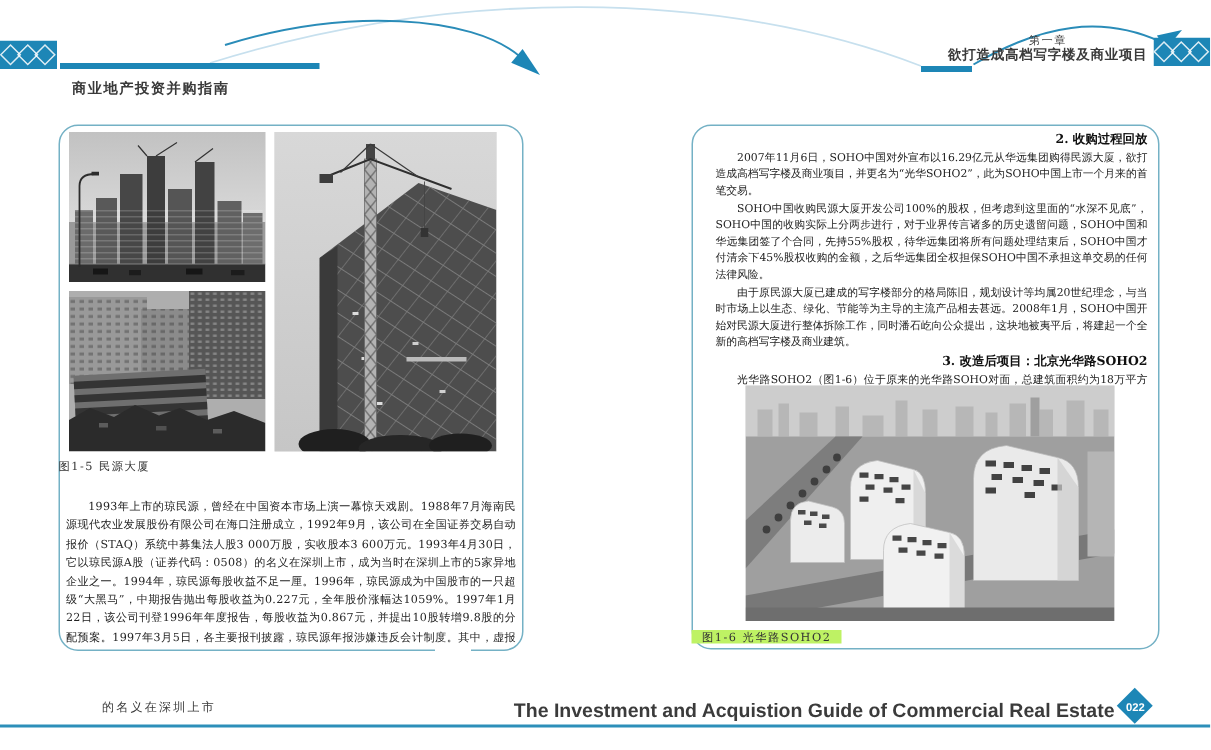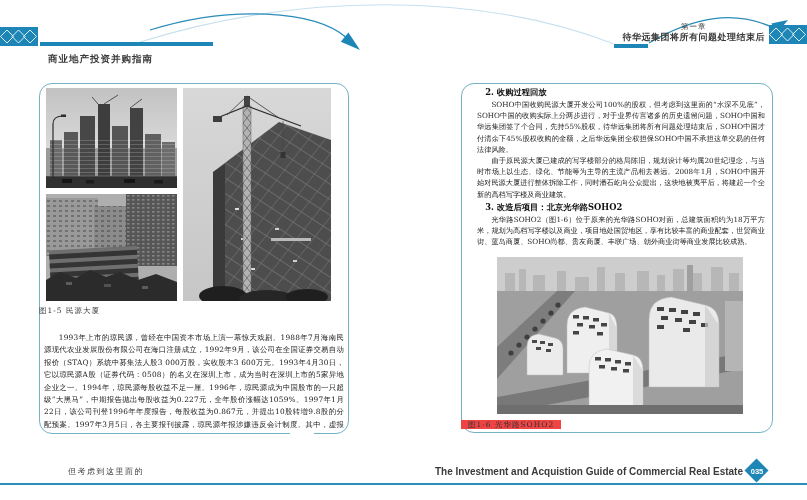--- a/index.html
+++ b/index.html
@@ -34,56 +34,56 @@
   .photo { position:absolute; background:#ccc; overflow:hidden; z-index:1; }
   .photo-skyline    { left:46px;  top:88px;  width:131px; height:100px; }
   .photo-demolition { left:46px;  top:194px; width:131px; height:107px; }
   .photo-crane      { left:183px; top:88px;  width:148px; height:213px; }
   .fig-caption {
     position:absolute; text-align:left; font-size:7.5px; color:#333;
     letter-spacing:1px; z-index:3; white-space:nowrap;
   }
   .fig-caption.left-pg { left:39px; top:306px; width:308px; }
   .fig-caption.right-pg { left:461px; top:420px; width:310px; }
-  .fig-caption.right-pg span { background:#ef4444; padding:0 7px; }
+  .fig-caption.right-pg span { background:#bef264; padding:0 7px; }
   .story {
     position:absolute; left:44px; top:332px; width:300px; height:100px; overflow:hidden;
     font-size:7.4px; line-height:12.4px; text-align:justify; text-indent:2em;
     color:#222; letter-spacing:0.2px; z-index:1;
   }
 
   
   .right-col {
     position:absolute; left:477px; top:85px; width:288px; height:172px; overflow:hidden;
     font-size:7.2px; line-height:11.2px; text-align:justify; color:#222; z-index:1;
   }
   .right-col h3 {
     margin:2px 0 2px; font-size:8.3px; line-height:10px; color:#101010;
-    font-weight:bold; text-indent:1em; text-align:left;
+    font-weight:bold; text-indent:1em; text-align:right;
   }
   .right-col p { margin:0; text-indent:2em; }
   .photo-render { left:497px; top:257px; width:246px; height:157px; }
 
   
   .footer-rule { position:absolute; left:0; top:483px; width:807px; height:2px; background:#2d8fb9; }
   .pgnum { position:absolute; width:24px; height:24px; top:459px; z-index:2; }
   .pgnum .dia { position:absolute; left:3px; top:3px; width:17px; height:17px; transform:rotate(45deg); background:#1d86b6; }
   .pgnum .num {
     position:absolute; left:0; top:0; width:24px; height:24px; display:flex; align-items:center; justify-content:center;
     color:#fff; font-size:7.5px; font-weight:bold; font-family:"Liberation Sans", sans-serif;
   }
   .pgnum.left-pg { left:37px;margin-top:46px; }
   .pgnum.right-pg { left:745px; }
   .tagline {
     position:absolute; left:68px; top:466px; font-size:8px; color:#3c3c3c;
     letter-spacing:1.5px; white-space:nowrap;
   }
   .eng-title {
     position:absolute; right:64px; top:466px; font-family:"Liberation Sans", sans-serif;
-    font-size:10px; font-weight:bold; color:#3b3b3b; white-space:nowrap;
+    font-size:13px; font-weight:bold; color:#3b3b3b; white-space:nowrap;
   }
 </style>
 </head>
 <body>
 
 <div class="spread">
 
   <svg class="header-swoosh" viewBox="0 0 807 62">
     <path d="M140,42 C300,-8 480,-8 614,44" fill="none" stroke="#c7e0ee" stroke-width="1.2"></path>
     <path d="M150,30 C230,5 315,10 347,38" fill="none" stroke="#2a8cb8" stroke-width="1.3"></path>
@@ -106,21 +106,21 @@
   <div class="corner-block right">
     <svg width="38" height="19" viewBox="0 0 38 19">
       <rect x="0" y="0" width="38" height="19" fill="#1d86b6"></rect>
       <path d="M7,3 L13.5,9.5 L7,16 L0.5,9.5 Z" fill="none" stroke="rgba(255,255,255,0.85)" stroke-width="1"></path>
       <path d="M18.5,3 L25,9.5 L18.5,16 L12,9.5 Z" fill="none" stroke="rgba(255,255,255,0.85)" stroke-width="1"></path>
       <path d="M30,3 L36.5,9.5 L30,16 L23.5,9.5 Z" fill="none" stroke="rgba(255,255,255,0.85)" stroke-width="1"></path>
     </svg>
   </div>
   <div class="chapter-head">
     <div class="chapter-no">第一章</div>
-    <div class="chapter-title">待华远集团将所有问题处理结束后</div>
+    <div class="chapter-title">欲打造成高档写字楼及商业项目</div>
   </div>
   <div class="title-bar-right"></div>
 
   <div class="page-box left"></div>
   <div class="border-gap" style="left:290px; top:429px; width:24px; height:5px;"></div>
 
   <div class="photo photo-skyline">
     <svg width="131" height="100" viewBox="0 0 131 100" preserveAspectRatio="none">
       <defs>
         <linearGradient id="sky1" x1="0" y1="0" x2="0" y2="1">
@@ -234,20 +234,21 @@
   </div>
 
   <div class="fig-caption left-pg">图1-5 民源大厦</div>
 
   <div class="story">1993年上市的琼民源，曾经在中国资本市场上演一幕惊天戏剧。1988年7月海南民源现代农业发展股份有限公司在海口注册成立，1992年9月，该公司在全国证券交易自动报价（STAQ）系统中募集法人股3 000万股，实收股本3 600万元。1993年4月30日，它以琼民源A股（证券代码：0508）的名义在深圳上市，成为当时在深圳上市的5家异地企业之一。1994年，琼民源每股收益不足一厘。1996年，琼民源成为中国股市的一只超级“大黑马”，中期报告抛出每股收益为0.227元，全年股价涨幅达1059%。1997年1月22日，该公司刊登1996年年度报告，每股收益为0.867元，并提出10股转增9.8股的分配预案。1997年3月5日，各主要报刊披露，琼民源年报涉嫌违反会计制度。其中，虚报利润的主要来源即是公司开发的民源大厦。这个“最大骗局”最终东窗事发。从此，民源大厦在北京房地产市场一直沉寂。2007年，民源大厦被华远集团收购。</div>
 
   <div class="page-box right"></div>
 
   <div class="right-col">
     <h3>2. 收购过程回放</h3>
+    <p>2007年11月6日，SOHO中国对外宣布以16.29亿元从华远集团购得民源大厦，欲打造成高档写字楼及商业项目，并更名为“光华SOHO2”，此为SOHO中国上市一个月来的首笔交易。</p>
     <p>SOHO中国收购民源大厦开发公司100%的股权，但考虑到这里面的“水深不见底”，SOHO中国的收购实际上分两步进行，对于业界传言诸多的历史遗留问题，SOHO中国和华远集团签了个合同，先持55%股权，待华远集团将所有问题处理结束后，SOHO中国才付清余下45%股权收购的金额，之后华远集团全权担保SOHO中国不承担这单交易的任何法律风险。</p>
     <p>由于原民源大厦已建成的写字楼部分的格局陈旧，规划设计等均属20世纪理念，与当时市场上以生态、绿化、节能等为主导的主流产品相去甚远。2008年1月，SOHO中国开始对民源大厦进行整体拆除工作，同时潘石屹向公众提出，这块地被夷平后，将建起一个全新的高档写字楼及商业建筑。</p>
     <h3>3. 改造后项目：北京光华路SOHO2</h3>
     <p>光华路SOHO2（图1-6）位于原来的光华路SOHO对面，总建筑面积约为18万平方米，规划为高档写字楼以及商业，项目地处国贸地区，享有比较丰富的商业配套，世贸商业街、蓝岛商厦、SOHO尚都、贵友商厦、丰联广场、朝外商业街等商业发展比较成熟。</p>
   </div>
 
   <div class="photo photo-render">
     <svg width="246" height="157" viewBox="0 0 246 157" preserveAspectRatio="none">
       <rect x="0" y="0" width="246" height="34" fill="#cdcdcd"></rect>
       <g fill="#b7b7b7">
@@ -335,21 +336,21 @@
   <div class="fig-caption right-pg">
     <span>图1-6 光华路SOHO2</span>
   </div>
 
   <div class="footer-rule"></div>
 
   <div class="pgnum left-pg">
     <div class="dia"></div>
     <div class="num">024</div>
   </div>
-  <div class="tagline">但考虑到这里面的</div>
+  <div class="tagline">的名义在深圳上市</div>
 
   <div class="eng-title">The Investment and Acquistion Guide of Commercial Real Estate</div>
   <div class="pgnum right-pg">
     <div class="dia"></div>
-    <div class="num">035</div>
+    <div class="num">022</div>
   </div>
 
 </div>
 
 </body></html>

